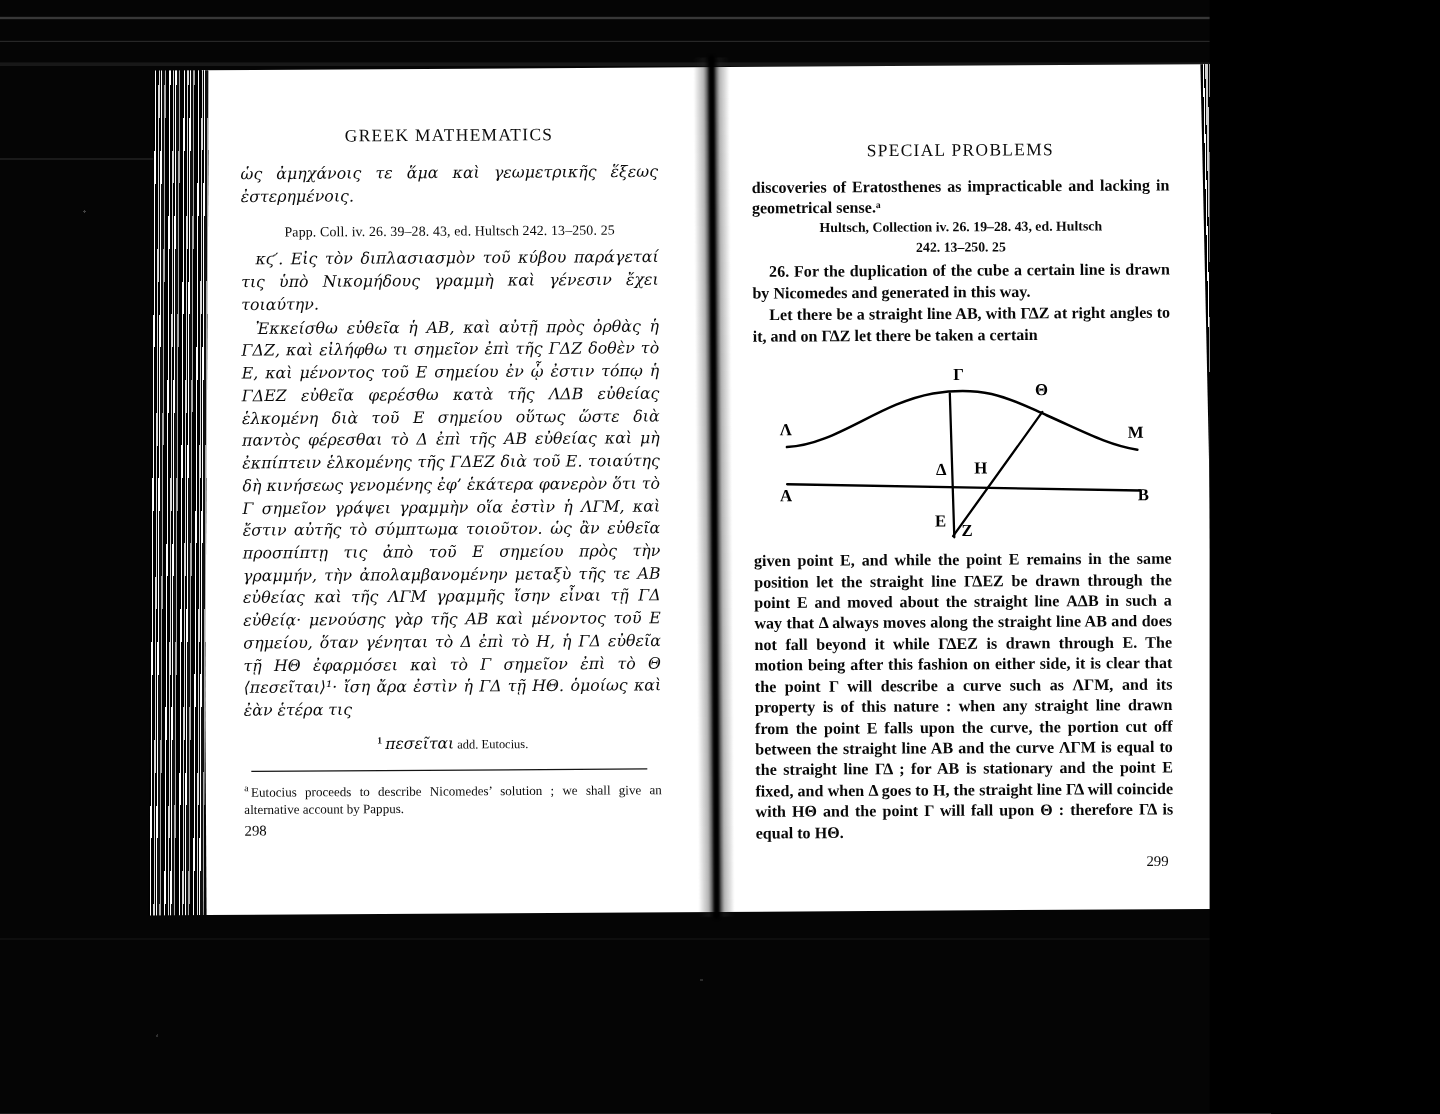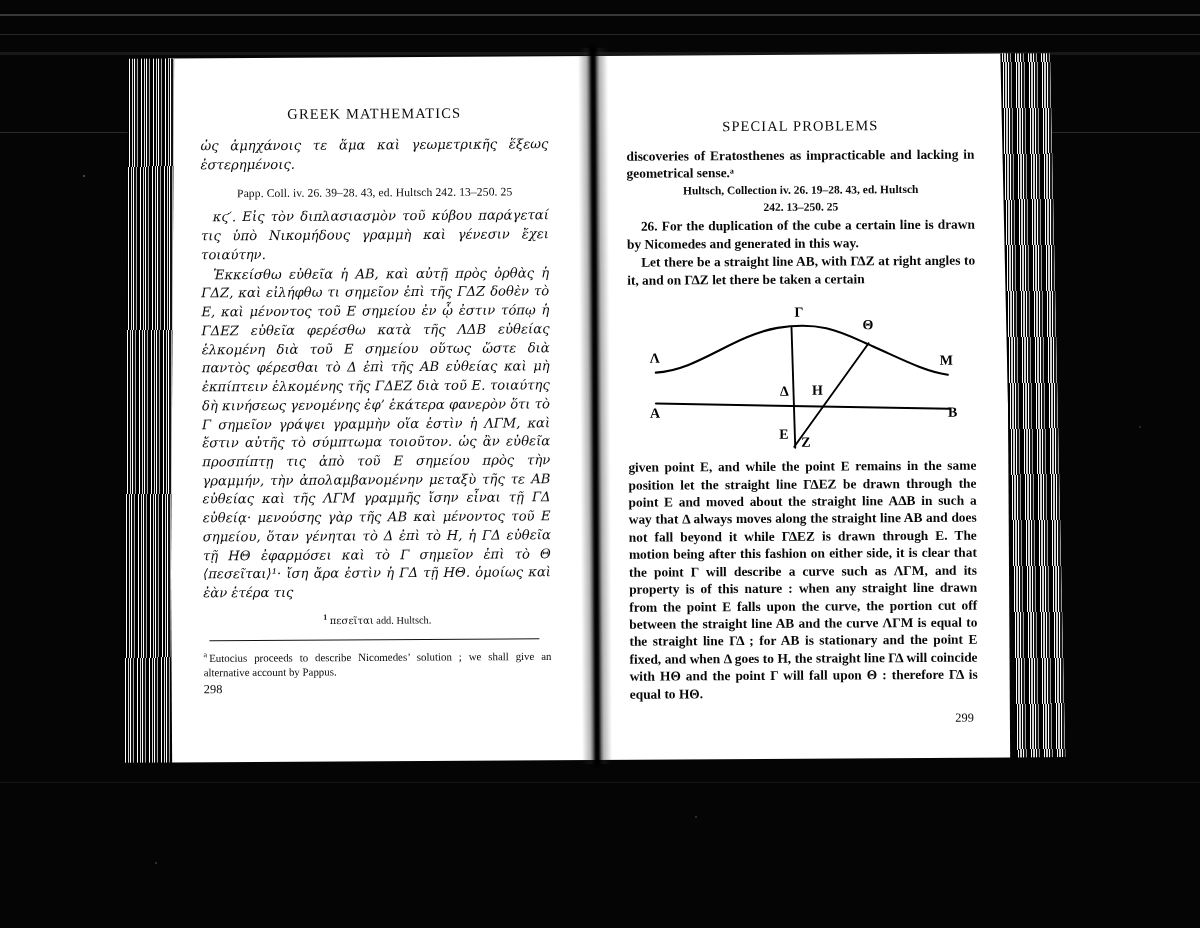--- a/index.html
+++ b/index.html
@@ -11,21 +11,21 @@
   body {
     width: 1200px;
     height: 928px;
     overflow: hidden;
     font-family: "Liberation Serif", "DejaVu Serif", serif;
   }
 
   
   #scan-canvas {
     position: relative;
-    width: 1200px;
+    width: 1008px;
     height: 928px;
     background: #050505;
     overflow: hidden;
   }
 
   
   .scan-band {
     position: absolute;
     left: 0;
     width: 1200px;
@@ -193,21 +193,22 @@
     margin: 10px 0 0 0;
     font-family: "Liberation Serif", serif;
   }
   .fn-greek-line .fnmark {
     font-size: 8px;
     vertical-align: super;
     font-weight: 700;
   }
   .fn-greek-line .gk {
     font-family: "DejaVu Serif", serif;
-    font-size: 10px;
+    font-style: italic;
+    font-size: 13px;
   }
 
   hr.footrule {
     border: 0;
     border-top: 1.4px solid #151515;
     margin: 14px 6px 9px 6px;
     width: 330px;
   }
 
   .footnote {
@@ -299,21 +300,21 @@
 
         <p class="source-line">Papp. Coll. iv. 26. 39–28. 43, ed. Hultsch 242. 13–250. 25</p>
 
         <p class="greek" id="greek-para-1">κϛ′. Εἰς τὸν διπλασιασμὸν τοῦ κύβου παράγεταί τις ὑπὸ Νικομήδους γραμμὴ καὶ γένεσιν ἔχει τοιαύτην.</p>
 
         <p class="greek" id="greek-para-2">Ἐκκείσθω εὐθεῖα ἡ ΑΒ, καὶ αὐτῇ πρὸς ὀρθὰς ἡ ΓΔΖ, καὶ εἰλήφθω τι σημεῖον ἐπὶ τῆς ΓΔΖ δοθὲν τὸ Ε, καὶ μένοντος τοῦ Ε σημείου ἐν ᾧ ἐστιν τόπῳ ἡ ΓΔΕΖ εὐθεῖα φερέσθω κατὰ τῆς ΛΔΒ εὐθείας ἑλκομένη διὰ τοῦ Ε σημείου οὕτως ὥστε διὰ παντὸς φέρεσθαι τὸ Δ ἐπὶ τῆς ΑΒ εὐθείας καὶ μὴ ἐκπίπτειν ἑλκομένης τῆς ΓΔΕΖ διὰ τοῦ Ε. τοιαύτης δὴ κινήσεως γενομένης ἐφ’ ἑκάτερα φανερὸν ὅτι τὸ Γ σημεῖον γράψει γραμμὴν οἵα ἐστὶν ἡ ΛΓΜ, καὶ ἔστιν αὐτῆς τὸ σύμπτωμα τοιοῦτον. ὡς ἂν εὐθεῖα προσπίπτῃ τις ἀπὸ τοῦ Ε σημείου πρὸς τὴν γραμμήν, τὴν ἀπολαμβανομένην μεταξὺ τῆς τε ΑΒ εὐθείας καὶ τῆς ΛΓΜ γραμμῆς ἴσην εἶναι τῇ ΓΔ εὐθείᾳ· μενούσης γὰρ τῆς ΑΒ καὶ μένοντος τοῦ Ε σημείου, ὅταν γένηται τὸ Δ ἐπὶ τὸ Η, ἡ ΓΔ εὐθεῖα τῇ ΗΘ ἐφαρμόσει καὶ τὸ Γ σημεῖον ἐπὶ τὸ Θ ⟨πεσεῖται⟩¹· ἴση ἄρα ἐστὶν ἡ ΓΔ τῇ ΗΘ. ὁμοίως καὶ ἐὰν ἑτέρα τις</p>
 
         <p class="fn-greek-line">
           <span class="fnmark">1</span>
           <span class="gk">πεσεῖται</span>
-          <span>add. Hultsch.</span>
+          <span>add. Eutocius.</span>
         </p>
 
         <hr class="footrule">
 
         <p class="footnote">
           <span class="fnmark-sup">a</span><span>Eutocius proceeds to describe Nicomedes’ solution ; we shall give an alternative account by Pappus.</span>
         </p>
 
         <div class="folio folio-left">298</div>
       </div>

